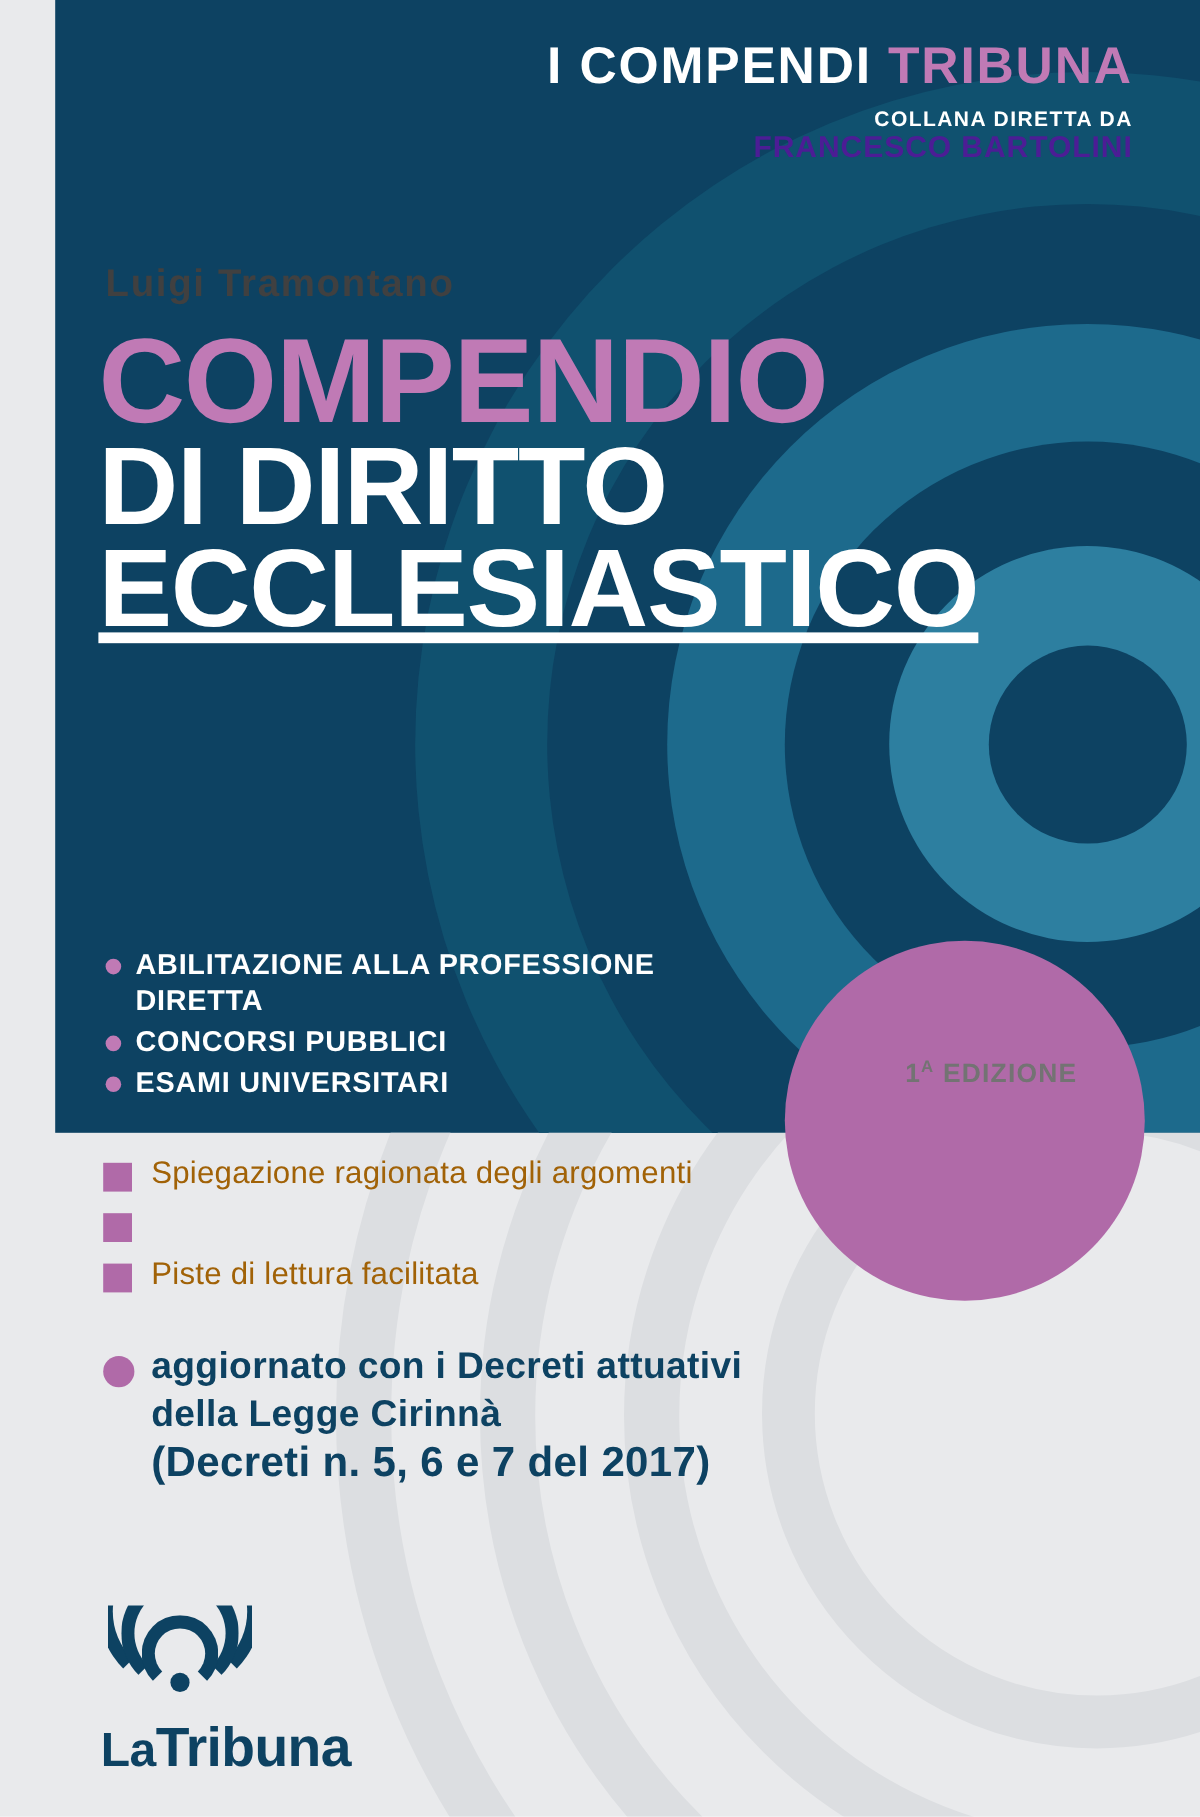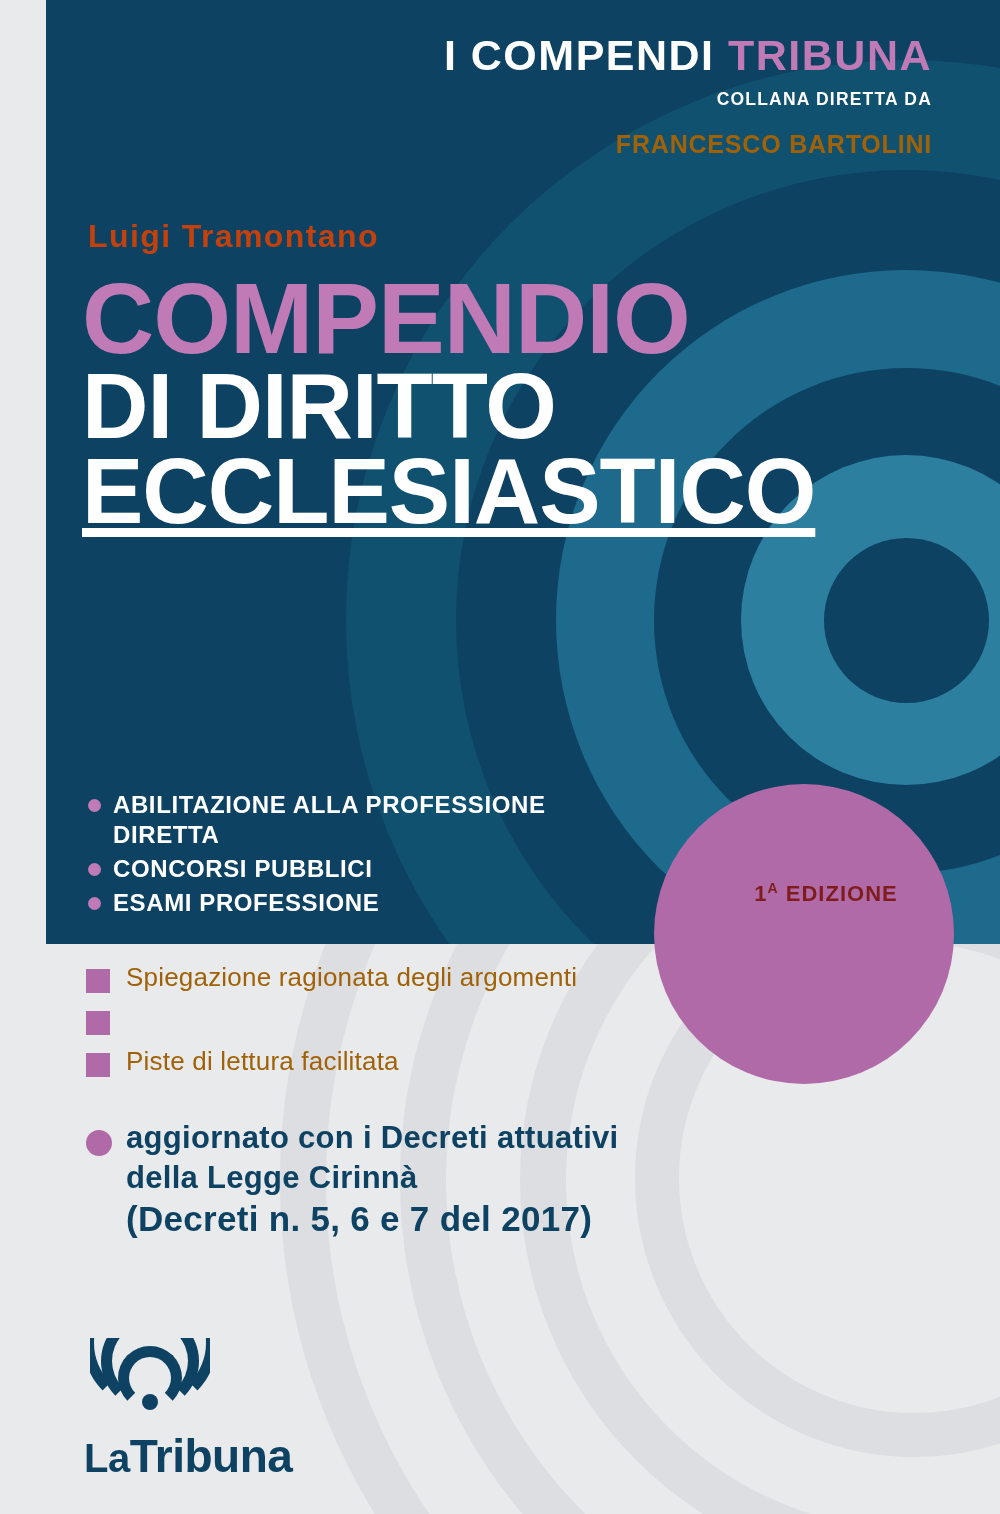--- a/index.html
+++ b/index.html
@@ -80,21 +80,21 @@
     border-color: #dcdee1;
   }
   .bring1 { width: 1180px; height: 1180px; left: 280px; top: -400px; border-width: 46px; }
   .bring2 { width: 940px; height: 940px; left: 400px; top: -280px; border-width: 46px; }
   .bring3 { width: 700px; height: 700px; left: 520px; top: -160px; border-width: 46px; }
   .bring4 { width: 470px; height: 470px; left: 635px; top: -45px; border-width: 44px; }
 
   
   .series {
     position: absolute;
-    right: 68px;
+    right: 56px;
     top: 34px;
     text-align: right;
     line-height: 1;
     z-index: 5;
   }
   .series-title {
     font-size: 43px;
     font-weight: bold;
     letter-spacing: 1.5px;
     color: #ffffff;
@@ -103,36 +103,36 @@
     color: #c07ab5;
   }
   .series-sub1 {
     margin-top: 14px;
     font-size: 17.5px;
     font-weight: bold;
     letter-spacing: 1.2px;
     color: #ffffff;
   }
   .series-sub2 {
-    margin-top: 23px;
+    margin-top: 2px;
     font-size: 25px;
     font-weight: bold;
     letter-spacing: 0.8px;
-    color: #a16207;
+    color: #4c1d95;
   }
 
   
   .author {
     position: absolute;
     left: 88px;
     top: 218px;
     font-size: 32px;
     font-weight: bold;
     letter-spacing: 1.4px;
-    color: #c2410c;
+    color: #404040;
     z-index: 5;
   }
 
   
   .title-block {
     position: absolute;
     left: 82px;
     top: 272px;
     z-index: 5;
     line-height: 0.92;
@@ -164,21 +164,21 @@
   }
   .edition-text {
     position: absolute;
     left: 736px;
     top: 880px;
     width: 180px;
     text-align: center;
     font-size: 22px;
     font-weight: bold;
     letter-spacing: 1px;
-    color: #7f1d1d;
+    color: #737373;
     z-index: 7;
   }
   .edition-text sup { font-size: 14px; }
 
   
   .dark-list {
     position: absolute;
     left: 88px;
     top: 790px;
     z-index: 7;
@@ -352,21 +352,21 @@
     <div class="dark-li">
       <span class="dot"></span>
       <span class="dark-li-txt">ABILITAZIONE ALLA PROFESSIONE DIRETTA</span>
     </div>
     <div class="dark-li">
       <span class="dot"></span>
       <span class="dark-li-txt">CONCORSI PUBBLICI</span>
     </div>
     <div class="dark-li">
       <span class="dot"></span>
-      <span class="dark-li-txt">ESAMI PROFESSIONE</span>
+      <span class="dark-li-txt">ESAMI UNIVERSITARI</span>
     </div>
   </div>
 
   <div class="light-list">
     <div class="light-li">
       <span class="square"></span>
       <span class="light-li-txt">Spiegazione ragionata degli argomenti</span>
     </div>
     <div class="light-li">
       <span class="square"></span>

